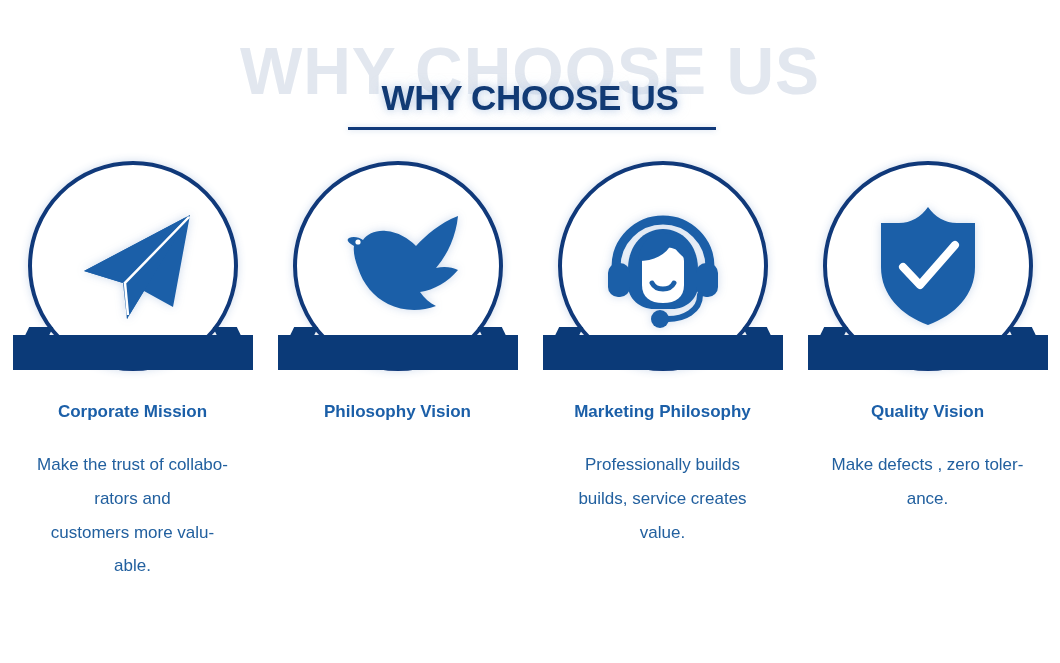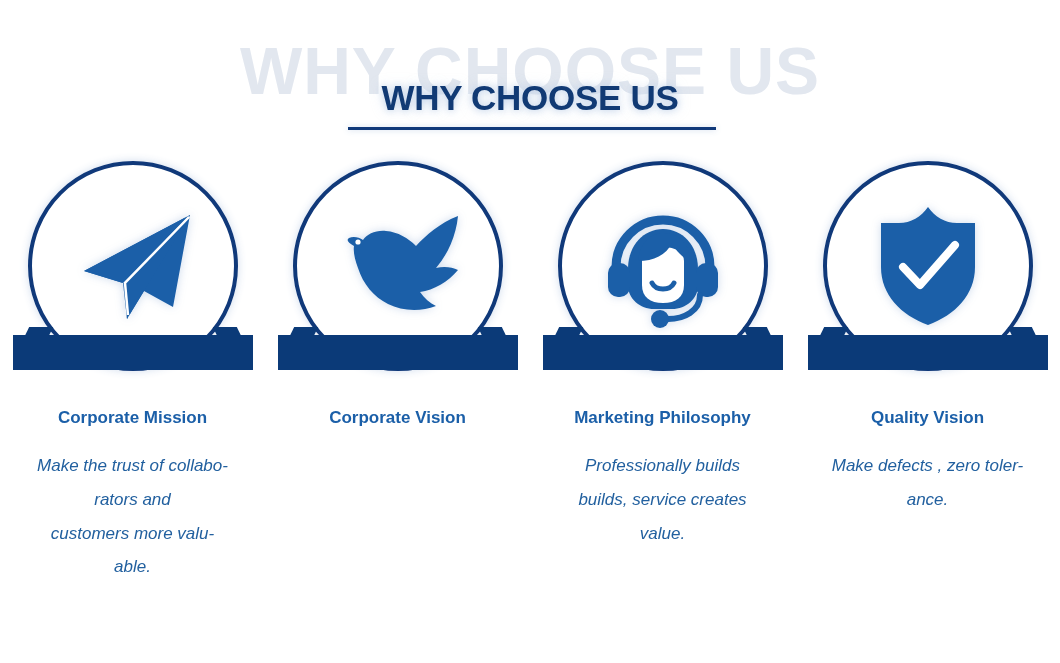--- a/index.html
+++ b/index.html
@@ -76,21 +76,20 @@
     left: 0;
     width: 1060px;
     display: flex;
   }
 
   .card {
     width: 265px;
     display: flex;
     flex-direction: column;
     align-items: center;
-    gap: 6px;
   }
 
   
   .medallion {
     position: relative;
     width: 240px;
     height: 225px;
   }
 
   .medallion-ring {
@@ -147,29 +146,28 @@
   .card-heading {
     margin-top: 22px;
     font-size: 17px;
     font-weight: bold;
     color: #1b5fa8;
     text-align: center;
     line-height: 1.2;
   }
 
   .card-body {
-    margin-top: 15px;
+    margin-top: 26px;
     width: 246px;
     font-size: 17px;
     font-weight: normal;
     color: #22609f;
     text-align: center;
     line-height: 1.98;
     white-space: pre-line;
-    font-style: italic;
   }
 </style>
 </head>
 <body>
 
 <div class="page">
 
   <div class="title-block">
     <div class="title-ghost">WHY CHOOSE US</div>
     <div class="title-main">WHY CHOOSE US</div>
@@ -213,21 +211,21 @@
                      C116 72 102 80 88 82
                      C92 88 98 93 104 96
                      C88 102 70 101 56 94
                      C42 87 31 74 26 58
                      C23 50 21 42 22 36 Z" fill="#1b5fa8"></path>
             <circle cx="26" cy="32" r="2.6" fill="#ffffff"></circle>
           </svg>
         </div>
         <div class="ribbon"></div>
       </div>
-      <div class="card-heading">Corporate Vision</div>
+      <div class="card-heading">Philosophy Vision</div>
     </div>
 
     <div class="card">
       <div class="medallion">
         <div class="medallion-ring"></div>
         <div class="medallion-icon">
           <svg width="122" height="126" viewBox="0 0 122 126" fill="none">
 
             <path d="M14 64 A47 47 0 0 1 108 64" stroke="#1b5fa8" stroke-width="9" fill="none" stroke-linecap="round"></path>
 

